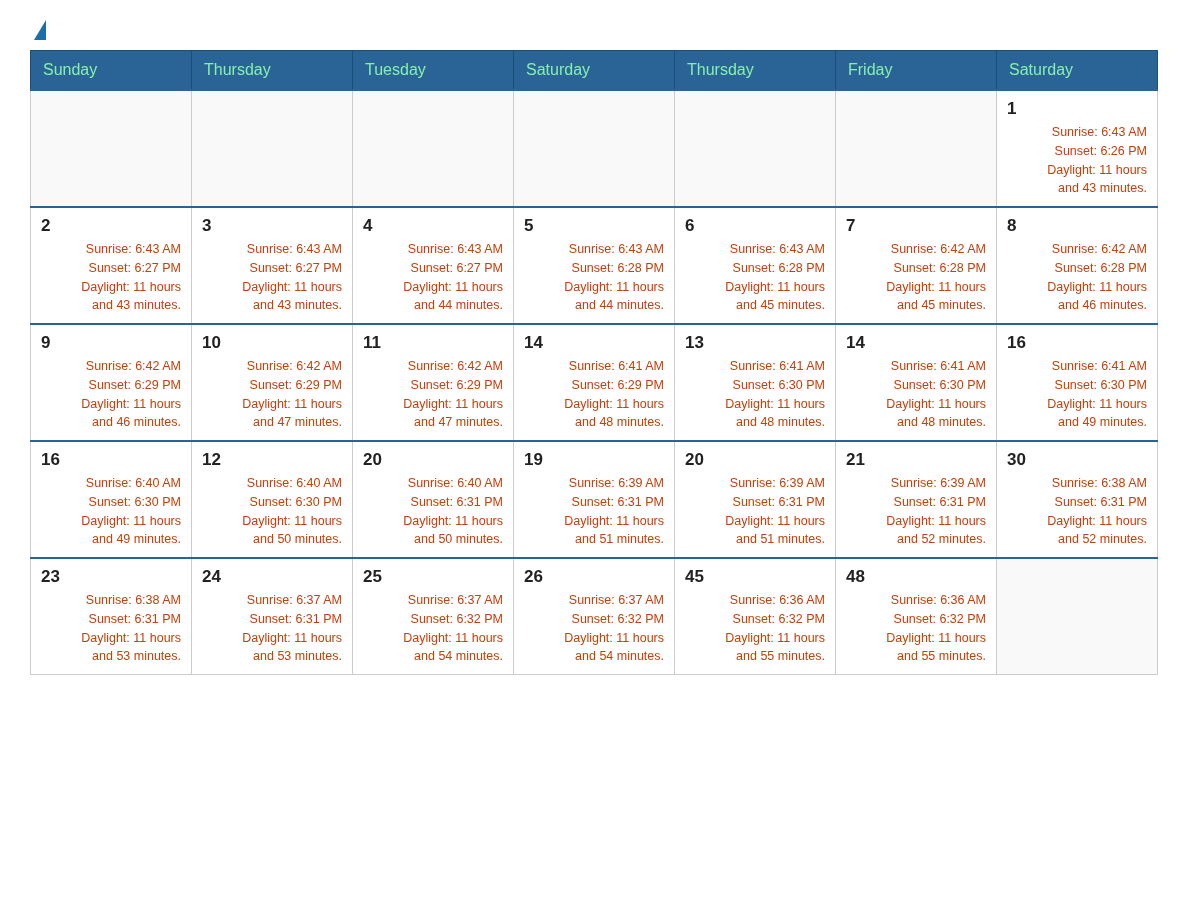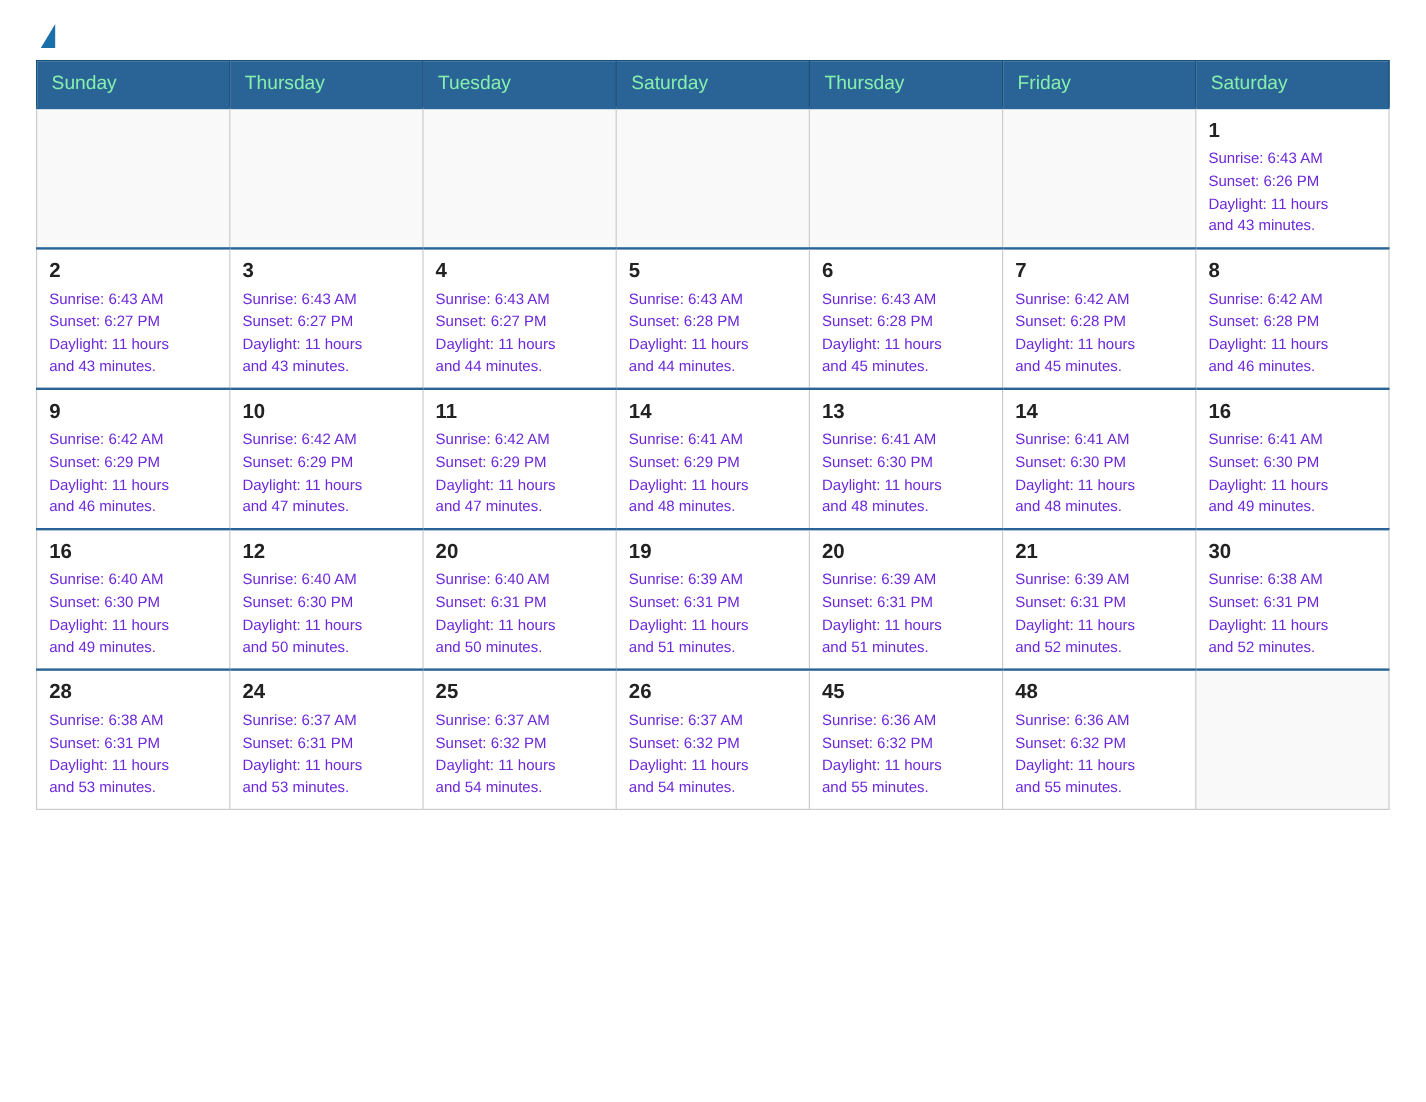--- a/index.html
+++ b/index.html
@@ -87,22 +87,23 @@
     }
     .day-number {
       font-size: 17px;
       font-weight: bold;
       color: #222;
       margin-bottom: 4px;
       display: block;
     }
     .day-info {
       font-size: 12.5px;
-      color: #6d28d9;
+      color: #c2410c;
       line-height: 1.5;
+      text-align: right;
     }
     .empty-cell {
       background: #f9f9f9;
     }
     .week-row td {
       border-top: 2px solid #2a6496;
     }
   </style>
 </head>
 <body>
@@ -231,21 +232,21 @@
           <span class="day-number">21</span>
           <div class="day-info">Sunrise: 6:39 AM<br>Sunset: 6:31 PM<br>Daylight: 11 hours<br>and 52 minutes.</div>
         </td>
         <td>
           <span class="day-number">30</span>
           <div class="day-info">Sunrise: 6:38 AM<br>Sunset: 6:31 PM<br>Daylight: 11 hours<br>and 52 minutes.</div>
         </td>
       </tr>
       <tr class="week-row">
         <td>
-          <span class="day-number">28</span>
+          <span class="day-number">23</span>
           <div class="day-info">Sunrise: 6:38 AM<br>Sunset: 6:31 PM<br>Daylight: 11 hours<br>and 53 minutes.</div>
         </td>
         <td>
           <span class="day-number">24</span>
           <div class="day-info">Sunrise: 6:37 AM<br>Sunset: 6:31 PM<br>Daylight: 11 hours<br>and 53 minutes.</div>
         </td>
         <td>
           <span class="day-number">25</span>
           <div class="day-info">Sunrise: 6:37 AM<br>Sunset: 6:32 PM<br>Daylight: 11 hours<br>and 54 minutes.</div>
         </td>

